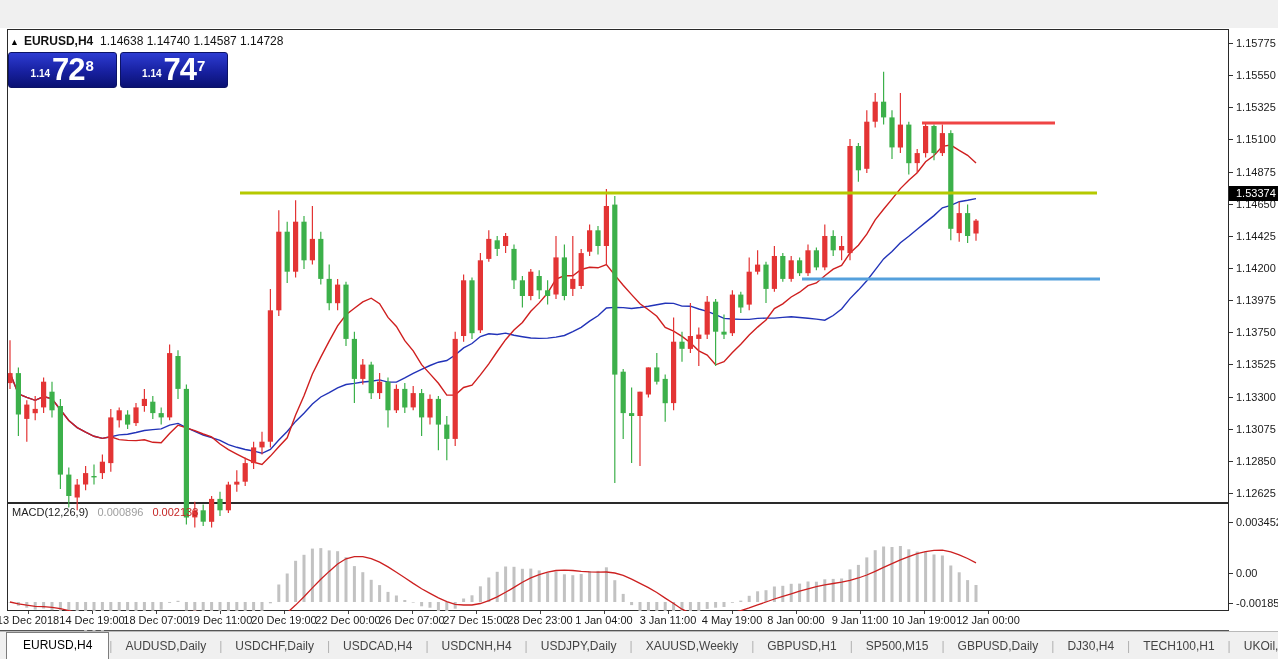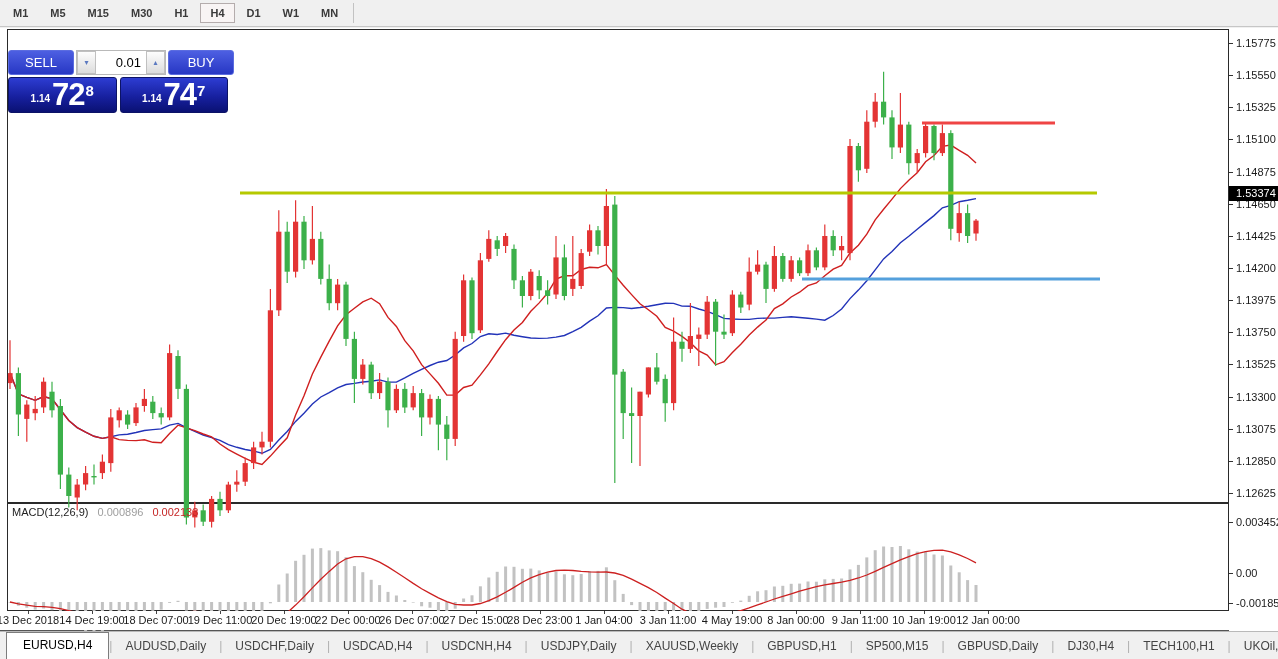--- a/index.html
+++ b/index.html
@@ -56,32 +56,20 @@
           display:flex;align-items:flex-end;font-size:12px;color:#444;}
   .tab{padding:5px 13px 7px;cursor:pointer;white-space:nowrap;}
   .tab.active{background:#fff;border:1px solid #7d7d7d;border-bottom:none;color:#000;margin-left:6px;padding:5px 16px 8px;}
   .tabsep{color:#b0b0b0;padding-bottom:7px;}
 </style>
 </head>
 <body>
 
 <div class="screen">
 
-  <div class="toolbar">
-      <span class="tf-btn">M1</span>
-      <span class="tf-btn">M5</span>
-      <span class="tf-btn">M15</span>
-      <span class="tf-btn">M30</span>
-      <span class="tf-btn">H1</span>
-      <span class="tf-btn active">H4</span>
-      <span class="tf-btn">D1</span>
-      <span class="tf-btn">W1</span>
-      <span class="tf-btn">MN</span>
-      <span class="tbsep"></span>
-    </div>
 
   <div class="chartwin">
 
     <div class="bline" style="left:7px;top:1px;width:1264px;height:1px"></div>
     <div class="bline" style="left:7px;top:1px;width:1px;height:582px"></div>
     <div class="bline" style="left:1228px;top:1px;width:1px;height:582px"></div>
     <div class="bline" style="left:7px;top:474px;width:1264px;height:2px"></div>
     <div class="bline" style="left:7px;top:582px;width:1264px;height:1px"></div>
     <div class="bline" style="left:0px;top:602px;width:1278px;height:1px;background:#555"></div>
 
@@ -447,31 +435,23 @@
           <line x1="959.6" y1="146.6" x2="959.6" y2="185.1" stroke="#3cb04a" stroke-width="1.2"></line>
           <rect x="957.0" y="155.1" width="5.2" height="22.9" fill="#3cb04a"></rect>
           <line x1="968.0" y1="160.9" x2="968.0" y2="182.7" stroke="#e33434" stroke-width="1.2"></line>
           <rect x="965.4" y="162.6" width="5.2" height="12.9" fill="#e33434"></rect>
           <line x1="232" y1="135.1" x2="1089" y2="135.1" stroke="#b5c900" stroke-width="3"></line>
           <line x1="914" y1="65.1" x2="1047" y2="65.1" stroke="#ef4444" stroke-width="3"></line>
           <line x1="794" y1="220.9" x2="1092" y2="220.9" stroke="#54a0dc" stroke-width="3"></line>
         </g>
       </svg>
 
+    <div class="ohlc-title" style="top:6px"><span class="tri">▲</span><b>EURUSD,H4</b>&nbsp;&nbsp;<span>1.14638 1.14740 1.14587 1.14728</span></div>
 
     <div class="trade-panel" style="top:22px">
-      <div class="tp-row1">
-        <div class="tp-btn">SELL</div>
-        <div class="tp-spin">
-          <div class="spin-btn">▾</div>
-          <input class="vol-input" value="0.01" style="">
-          <div class="spin-btn">▴</div>
-        </div>
-        <div class="tp-btn">BUY</div>
-      </div>
       <div class="tp-row2">
         <div class="tp-tile">
           <span class="px-small">1.14</span>
           <span class="px-big">72</span>
           <span class="px-sup">8</span>
         </div>
         <div class="tp-tile">
           <span class="px-small">1.14</span>
           <span class="px-big">74</span>
           <span class="px-sup">7</span>

